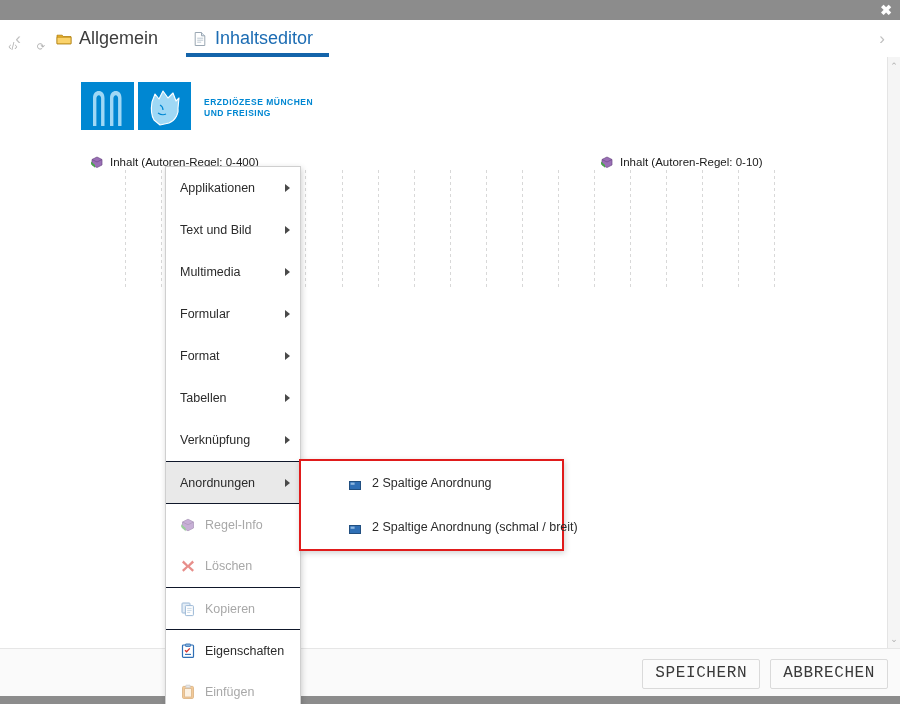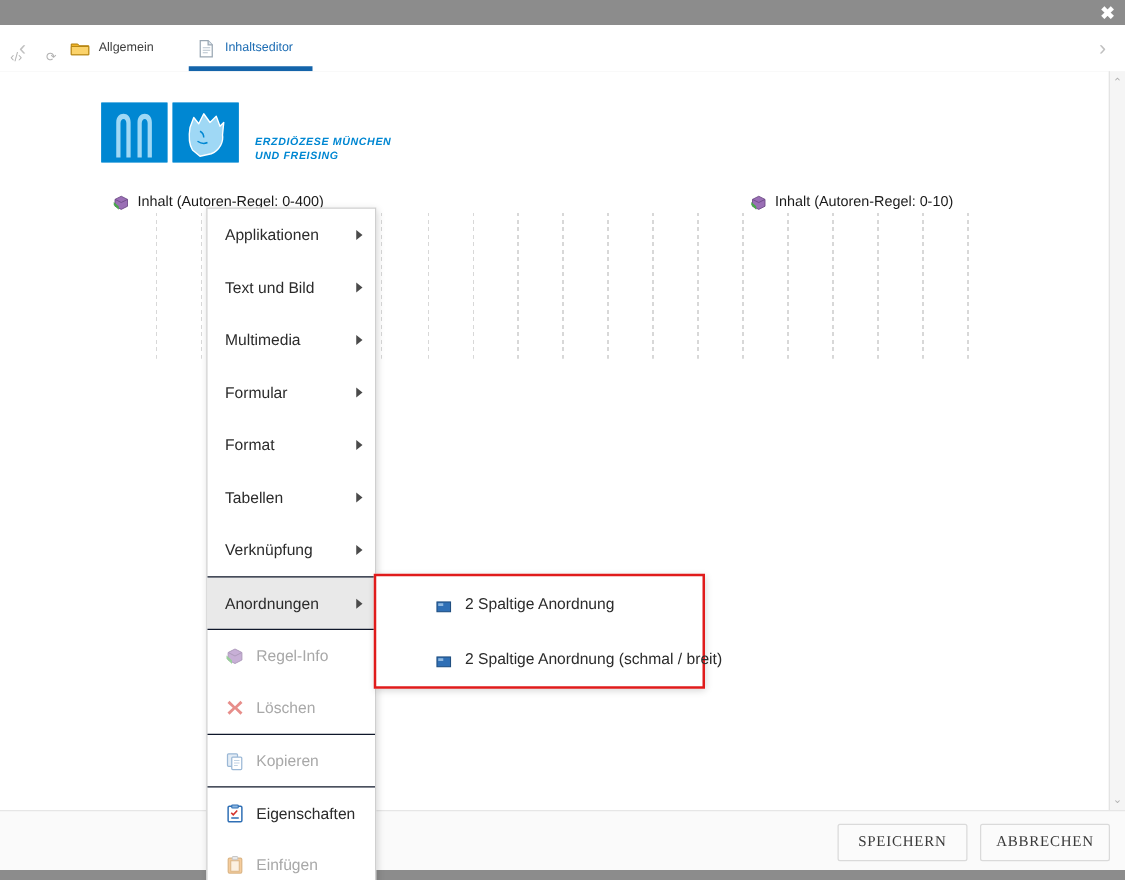--- a/index.html
+++ b/index.html
@@ -71,21 +71,21 @@
     display: flex;
     align-items: stretch;
   }
   .tab {
     position: relative;
     display: flex;
     align-items: center;
     gap: 7px;
     padding: 0 22px 0 12px;
     height: 37px;
-    font-size: 10px;
+    font-size: 18px;
     color: #3d3d3d;
     cursor: pointer;
     user-select: none;
     white-space: nowrap;
   }
   .tab.active { color: #1c6cb3; }
   .tab.active::after {
     content: "";
     position: absolute;
     left: 6px; right: 6px; bottom: 0;
@@ -107,23 +107,22 @@
     left: 0; top: 0;
     width: 890px;
     height: 591px;
   }
 
   
   .logo {
     position: absolute;
     left: 81px; top: 25px;
     display: flex;
-    align-items: flex-end;
+    align-items: center;
     gap: 4px;
-    font-style: italic;
   }
   .logo-sq {
     width: 53px; height: 48px;
     background: #0087d2;
     display: block;
   }
   .logo-txt {
     margin-left: 9px;
     margin-top: 4px;
     font-size: 8.5px;
@@ -224,24 +223,24 @@
     display: flex;
     gap: 10px;
   }
   .fbtn {
     min-width: 78px;
     height: 28px;
     padding: 0 12px;
     background: #fbfbfb;
     border: 1px solid #dadada;
     border-radius: 2px;
-    font-size: 12px;
+    font-size: 16px;
     letter-spacing: 0.6px;
     color: #3a3a3a;
-    font-family: Liberation Serif, serif;
+    font-family: Liberation Mono, monospace;
     cursor: pointer;
     line-height: 26px;
     text-align: center;
     user-select: none;
   }
   .status-icons {
     position: absolute;
     left: 6px; top: 40px;
     display: flex;
     gap: 14px;

